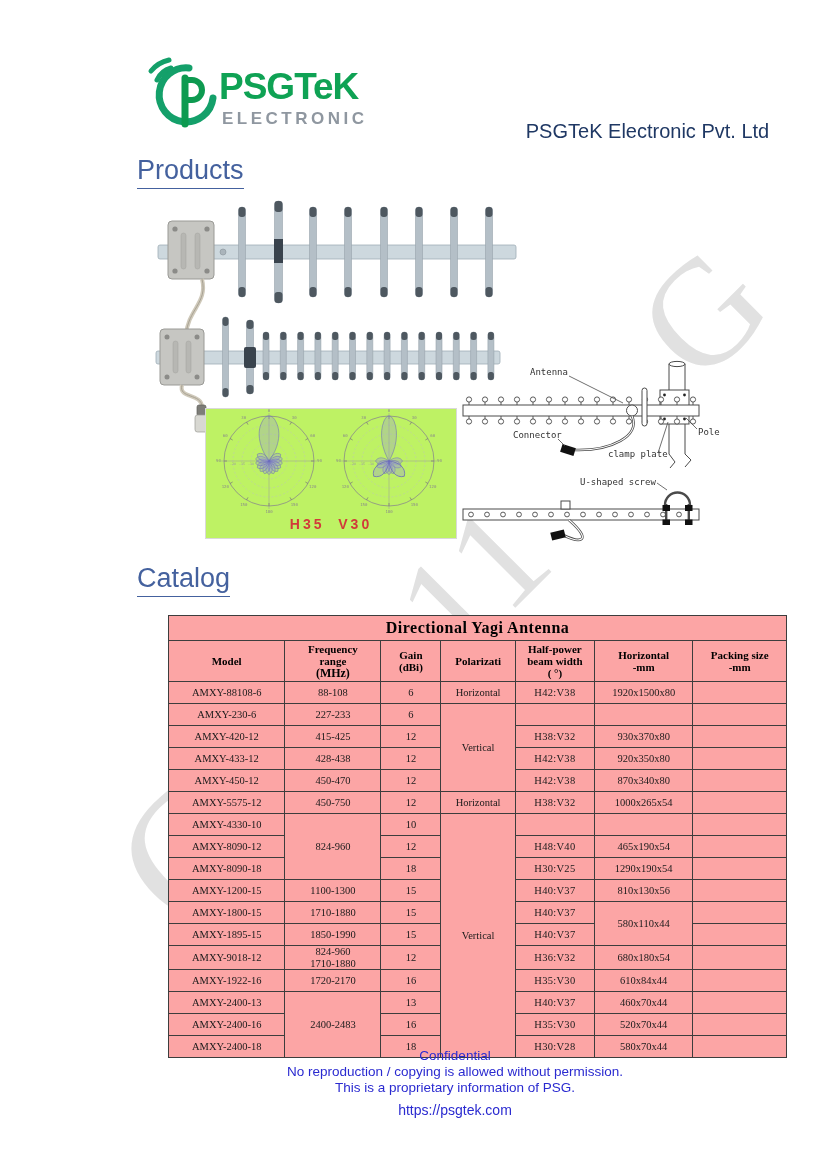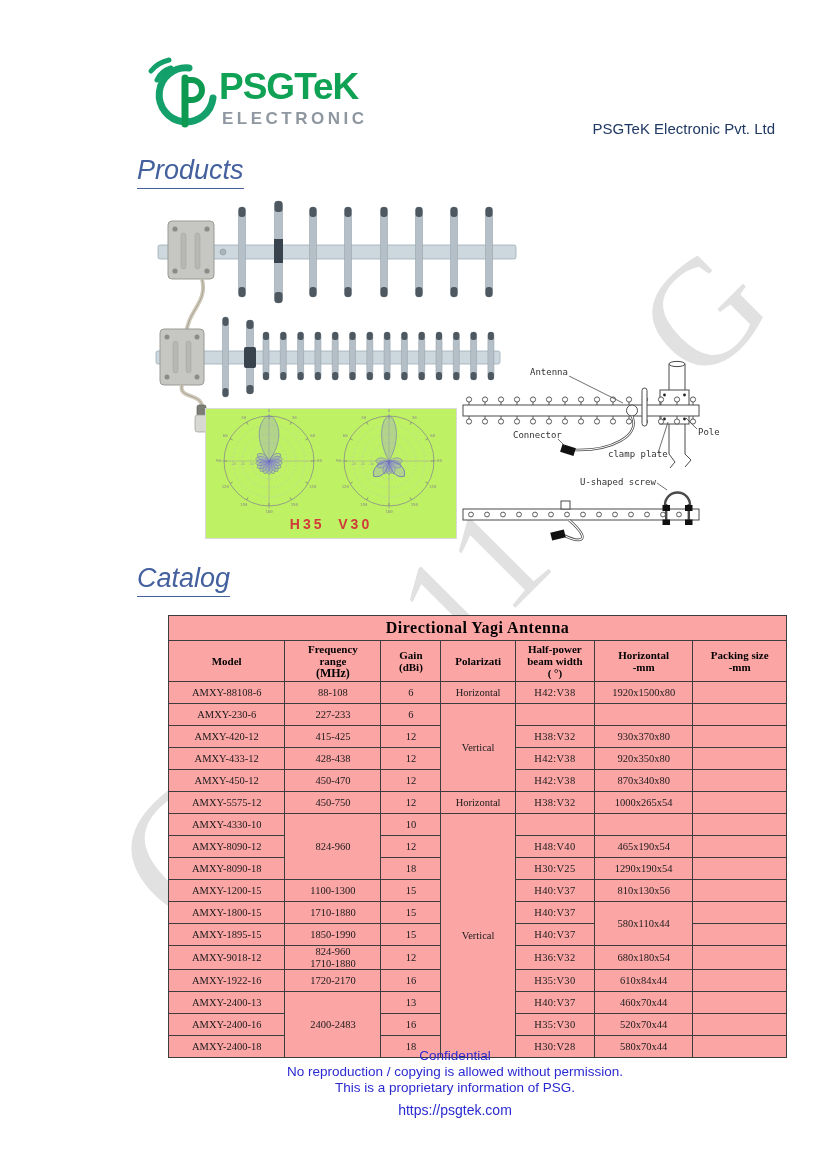--- a/index.html
+++ b/index.html
@@ -13,27 +13,27 @@
   .abs{position:absolute;}
   
   .wm{position:absolute;z-index:0;color:#d7d7d7;font-family:"Liberation Serif",serif;
       transform:rotate(-45deg);line-height:1;user-select:none;opacity:.75;}
   .wm1{left:128px;top:758px;font-size:190px;}
   .wm2{left:402px;top:508px;font-size:145px;letter-spacing:2px;}
   .wm3{left:648px;top:238px;font-size:150px;}
   .z1{z-index:1;}
   
   .logo{left:143px;top:56px;width:245px;height:80px;}
-  .company-title{left:520px;top:120px;width:255px;text-align:right;
-      font-family:"Liberation Sans",sans-serif;font-size:15px;font-weight:500;
+  .company-title{left:520px;top:120px;width:255px;text-align:center;
+      font-family:"Liberation Sans",sans-serif;font-size:20px;font-weight:500;
       color:var(--company_navy);}
   .section-heading{font-family:"Liberation Sans",sans-serif;font-weight:300;
       font-size:27px;color:var(--heading_blue);}
   .section-heading span{border-bottom:1.6px solid var(--heading_blue);padding-bottom:2px;
-      display:inline-block;font-style:italic;}
+      display:inline-block;}
   .h-products{left:137px;top:155px;}
   .h-catalog{left:137px;top:563px;}
   
   .pattern-box{left:205px;top:408px;width:250px;height:129px;background:#bef264;
       border:1px solid #d9d9d9;}
   .pattern-label{position:absolute;left:0;right:0;bottom:6px;text-align:center;
       font-family:"Liberation Sans",sans-serif;font-weight:bold;font-size:14px;
       letter-spacing:3px;color:var(--accent_red);white-space:pre;}
   
   .install{left:455px;top:358px;width:340px;height:196px;}

